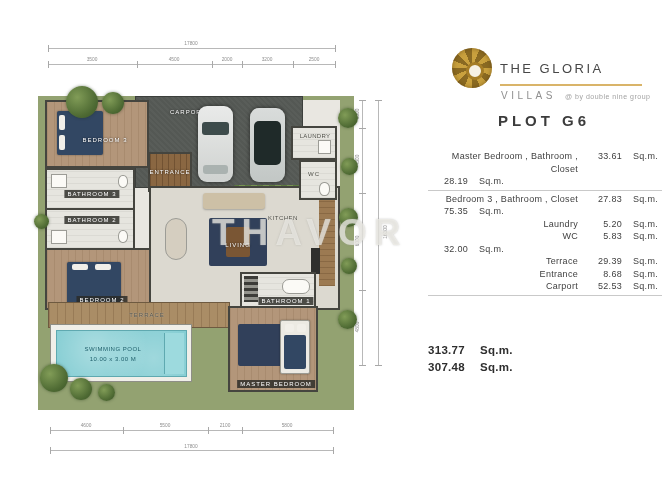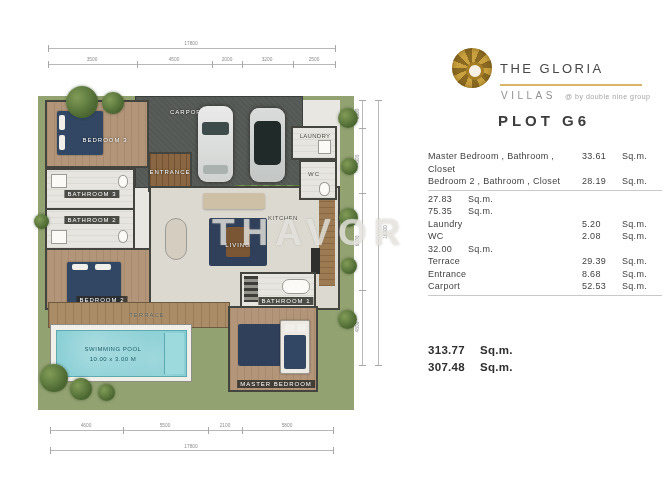--- a/index.html
+++ b/index.html
@@ -90,21 +90,21 @@
   .logo-icon::after { content:""; position:absolute; left:14px; top:14px; width:12px; height:12px;
       border-radius:50%; background:#f6f1e4; border:3px solid #a57d26; }
   .brand-title { position:absolute; left:500px; top:53px; font-size:13px; font-weight:500;
       letter-spacing:2.5px; color:#474747; white-space:nowrap;margin-top:8px; }
   .brand-rule { position:absolute; left:500px; top:84px; width:142px; height:2px; background:#d9b469; }
   .brand-sub { position:absolute; left:501px; top:90px; font-size:10px; letter-spacing:3.5px; color:#8f8f8f; }
   .brand-by { position:absolute; left:565px; top:93px; font-size:7px; letter-spacing:.5px; color:#a2a2a2; }
   .plot-title { position:absolute; left:430px; top:112px; width:228px; text-align:center;
       font-size:15px; font-weight:bold; letter-spacing:4px; color:#3c3c3c; }
 
-  .area-table { position:absolute; left:428px; top:150px; width:234px; }
+  .area-table { position:absolute; left:428px; top:150px; width:234px;text-align:right; }
   .arow { display:flex; font-size:9px; line-height:12.5px; color:#3f3f3f; letter-spacing:.3px; }
   .arow .r-name { flex:0 0 154px; padding-right:4px; }
   .arow .r-val  { flex:0 0 40px; }
   .arow .r-unit { flex:0 0 36px; }
   .arow:nth-child(2) { border-bottom:1px solid #c9c9c9; padding-bottom:2px; margin-bottom:2px; }
   .arow:last-child { border-bottom:1px solid #c9c9c9; padding-bottom:2px; }
 
   .totals { position:absolute; left:428px; top:342px; width:234px; }
   .trow { display:flex; font-size:11.5px; font-weight:bold; color:#2e2e2e; line-height:17px; letter-spacing:.3px; }
   .trow .t-name { flex:0 0 144px; }
@@ -289,44 +289,44 @@
   <div class="plot-title">PLOT G6</div>
 
   <div class="area-table">
     <div class="arow">
       <span class="r-name">Master Bedroom , Bathroom , Closet</span>
       <span class="r-val">33.61</span>
       <span class="r-unit">Sq.m.</span>
     </div>
 
     <div class="arow">
-      <span class="r-name">Bedroom 2 , Bathroom , Closet</span>
       <span class="r-val">28.19</span>
       <span class="r-unit">Sq.m.</span>
     </div>
 
     <div class="arow">
+      <span class="r-name">Bedroom 3 , Bathroom , Closet</span>
       <span class="r-val">27.83</span>
       <span class="r-unit">Sq.m.</span>
     </div>
 
     <div class="arow">
       <span class="r-val">75.35</span>
       <span class="r-unit">Sq.m.</span>
     </div>
 
     <div class="arow">
       <span class="r-name">Laundry</span>
       <span class="r-val">5.20</span>
       <span class="r-unit">Sq.m.</span>
     </div>
 
     <div class="arow">
       <span class="r-name">WC</span>
-      <span class="r-val">2.08</span>
+      <span class="r-val">5.83</span>
       <span class="r-unit">Sq.m.</span>
     </div>
 
     <div class="arow">
       <span class="r-val">32.00</span>
       <span class="r-unit">Sq.m.</span>
     </div>
 
     <div class="arow">
       <span class="r-name">Terrace</span>

